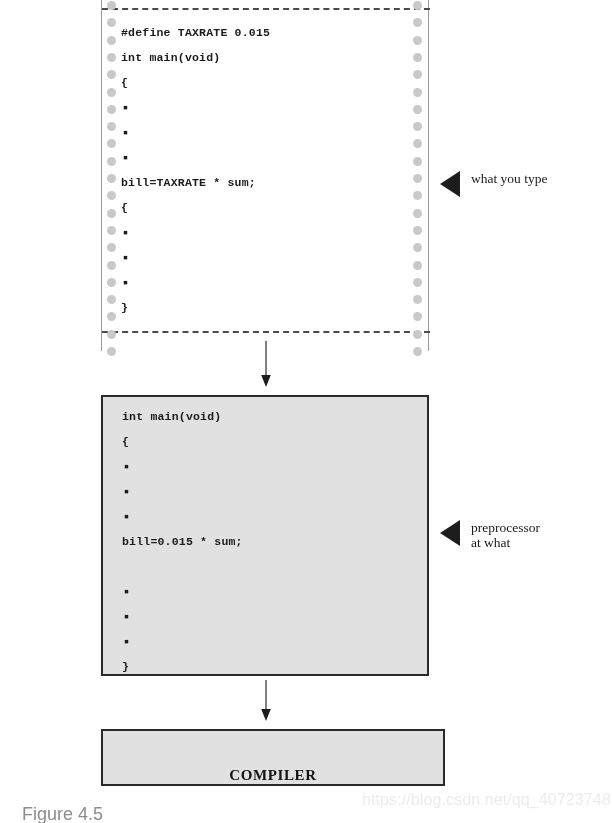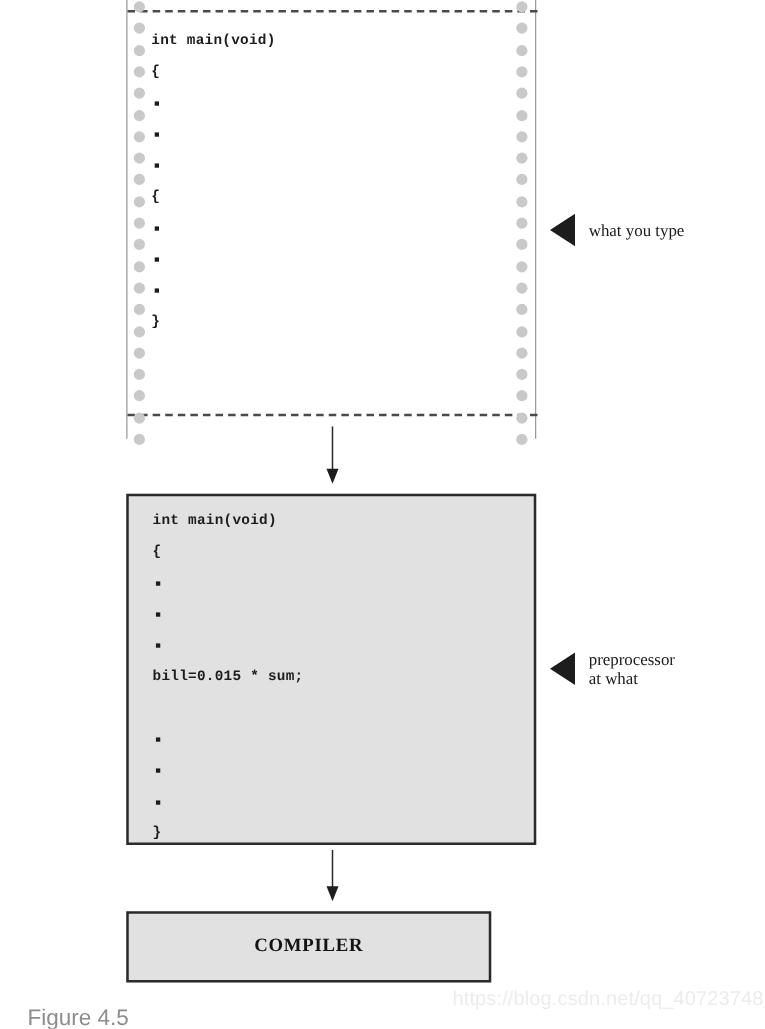--- a/index.html
+++ b/index.html
@@ -93,27 +93,27 @@
     left: 19px;
     top: 7px;
     width: 290px;
   }
 
   
   #compiler-box {
     position: absolute;
     left: 101px;
     top: 729px;
-    width: 292px;
+    width: 344px;
     height: 57px;
     background: #e1e1e1;
     border: 2px solid #2a2a2a;
     box-sizing: border-box;
     display: flex;
-    align-items: center;
+    align-items: flex-end;
     justify-content: center;
   }
   #compiler-label {
     font-family: "Liberation Serif", serif;
     font-weight: 700;
     font-size: 15px;
     letter-spacing: 0.6px;
     color: #131313;
   }
 
@@ -123,21 +123,21 @@
     left: 258px;
     width: 16px;
   }
   #arrow-1 { top: 341px; height: 46px; }
   #arrow-2 { top: 680px; height: 41px; }
 
   
   .callout {
     position: absolute;
     display: flex;
-    align-items: center;
+    align-items: flex-start;
   }
   .tri {
     width: 0;
     height: 0;
     border-top: 13px solid transparent;
     border-bottom: 13px solid transparent;
     border-right: 20px solid #1d1d1d;
     flex: none;
   }
   .callout-text {
@@ -233,25 +233,27 @@
       <div class="sprocket" style="top: 243.2px;"></div>
       <div class="sprocket" style="top: 260.5px;"></div>
       <div class="sprocket" style="top: 277.8px;"></div>
       <div class="sprocket" style="top: 295.1px;"></div>
       <div class="sprocket" style="top: 312.4px;"></div>
       <div class="sprocket" style="top: 329.7px;"></div>
       <div class="sprocket" style="top: 347px;"></div>
     </div>
 
   <div id="paper-code">
+      <div class="codeline">#define TAXRATE 0.015</div>
       <div class="codeline">int main(void)</div>
       <div class="codeline">{</div>
       <div class="codeline dot">▪</div>
       <div class="codeline dot">▪</div>
       <div class="codeline dot">▪</div>
+      <div class="codeline">bill=TAXRATE * sum;</div>
       <div class="codeline">{</div>
       <div class="codeline dot">▪</div>
       <div class="codeline dot">▪</div>
       <div class="codeline dot">▪</div>
       <div class="codeline">}</div>
     </div>
 </div>
 
 <div class="flow-arrow" id="arrow-1">
   <svg width="16" height="46" viewBox="0 0 16 46" xmlns="http://www.w3.org/2000/svg">

